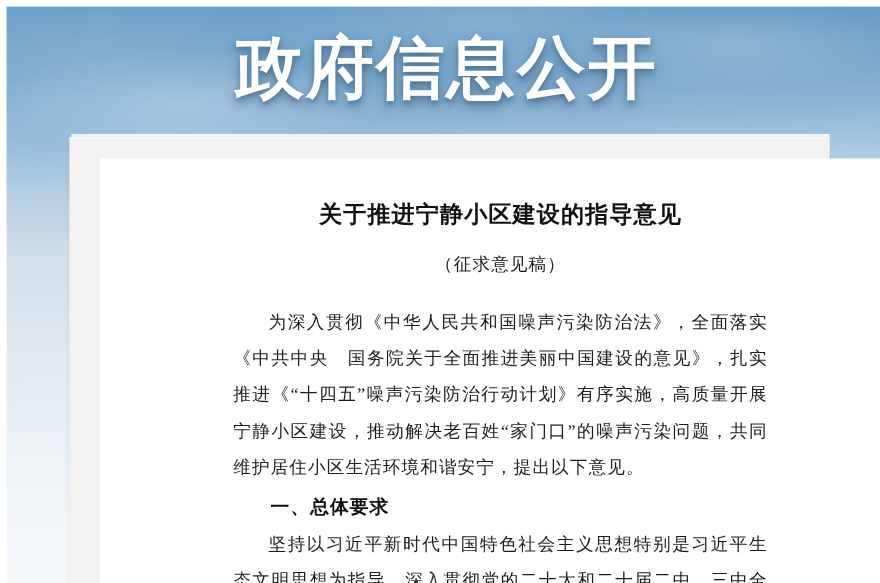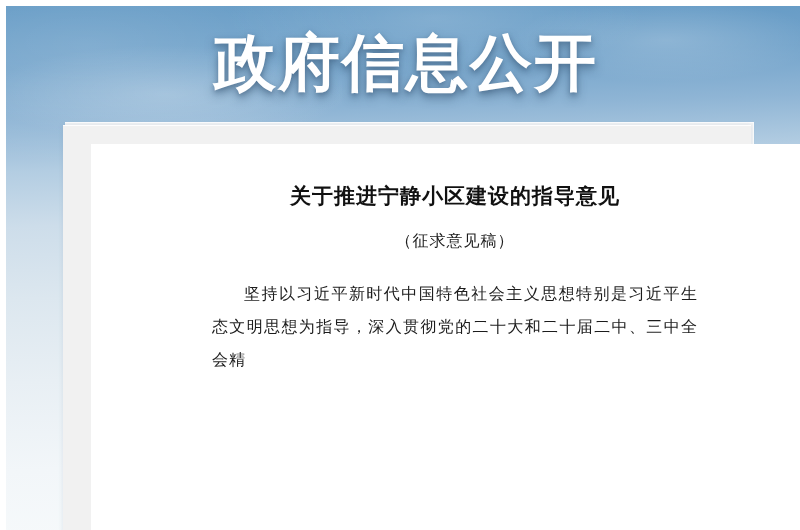--- a/index.html
+++ b/index.html
@@ -133,17 +133,19 @@
 <div class="paper-back"></div>
 
 <div class="paper">
   <div class="page">
 
     <div class="doc-title">关于推进宁静小区建设的指导意见</div>
 
     <div class="doc-subtitle">（征求意见稿）</div>
 
     <div class="doc-body">
+      <p>为深入贯彻《中华人民共和国噪声污染防治法》，全面落实《中共中央　国务院关于全面推进美丽中国建设的意见》，扎实推进《“十四五”噪声污染防治行动计划》有序实施，高质量开展宁静小区建设，推动解决老百姓“家门口”的噪声污染问题，共同维护居住小区生活环境和谐安宁，提出以下意见。</p>
+      <h2>一、总体要求</h2>
       <p>坚持以习近平新时代中国特色社会主义思想特别是习近平生态文明思想为指导，深入贯彻党的二十大和二十届二中、三中全会精</p>
     </div>
 
   </div>
 </div>
 
 </body></html>

